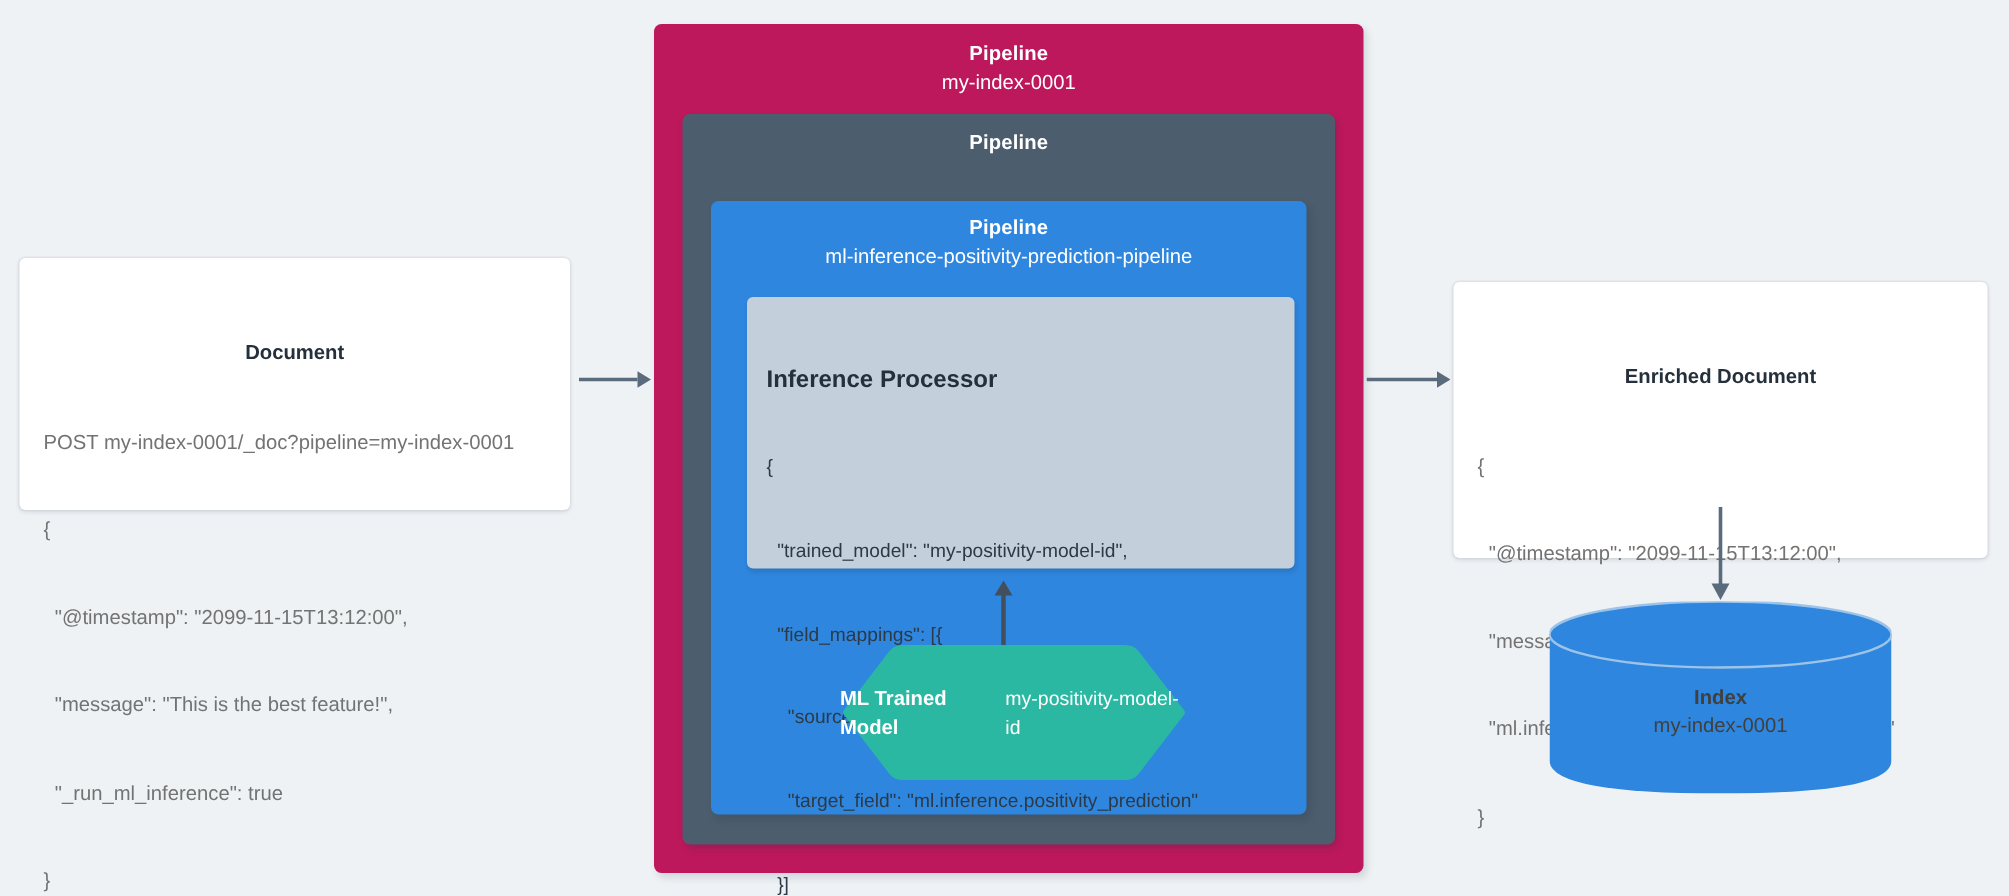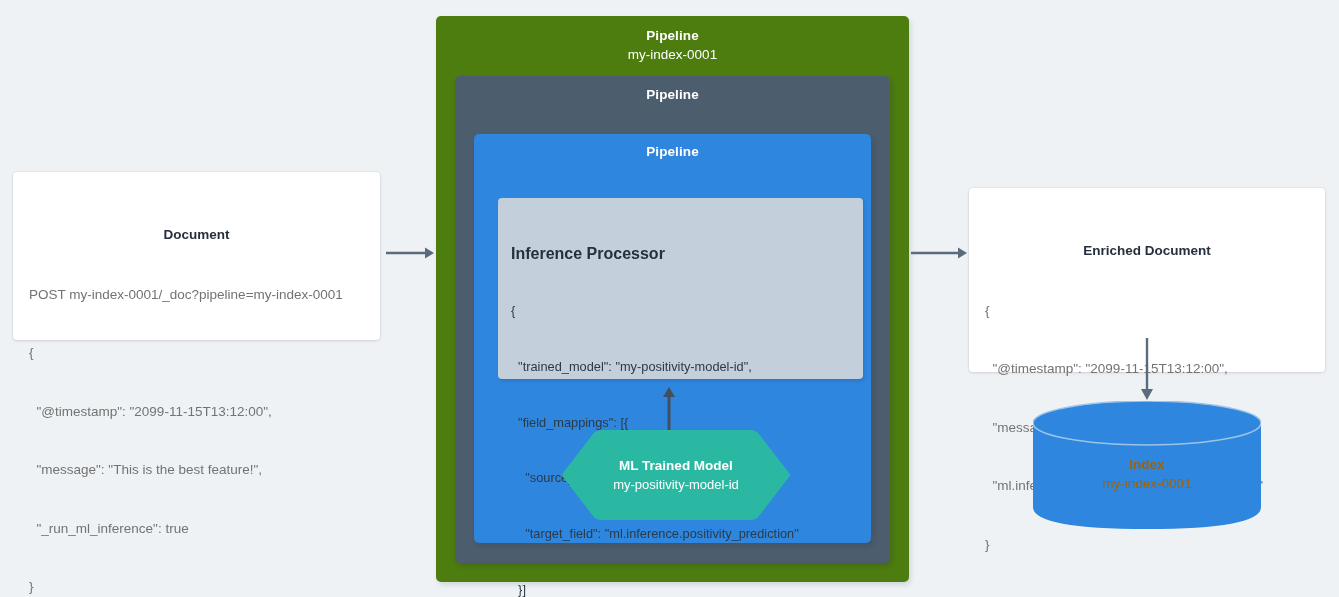--- a/index.html
+++ b/index.html
@@ -54,21 +54,21 @@
     line-height: 18px;
     letter-spacing: 0.1px;
   }
   .pipe .pname {
     font-size: 13.5px;
     line-height: 19px;
   }
 
   #pipe-outer {
     left: 436px; top: 16px; width: 473px; height: 566px;
-    background: #4d7c0f;
+    background: #be185d;
     box-shadow: 2px 3px 5px rgba(40,55,70,0.14);
   }
   #pipe-outer > .phead { padding-top: 11px; }
 
   #pipe-mid {
     left: 19px; top: 60px; width: 435px; height: 487px;
     background: #4c5d6e;
     box-shadow: 2px 3px 5px rgba(30,40,52,0.18);
   }
   #pipe-mid > .phead { padding-top: 10px; }
@@ -105,41 +105,41 @@
   #hexagon {
     position: absolute;
     left: 560px; top: 429px;
     width: 232px; height: 92px;
     z-index: 5;
   }
   #hexagon svg { display: block; width: 232px; height: 92px; }
   #hex-label {
     position: absolute;
     left: 0; top: 0; width: 232px; height: 92px;
-    display: flex; flex-direction: column;
+    display: flex; flex-direction: row;
     align-items: center; justify-content: center;
     color: #ffffff; text-align: left;
     pointer-events: none;
   }
   #hex-label .ht { font-weight: bold; font-size: 13.5px; line-height: 19px; }
   #hex-label .hn { font-size: 13px; line-height: 19px; }
 
   
   #cylinder {
     position: absolute;
     left: 1033px; top: 401px;
     width: 228px; height: 128px;
   }
   #cylinder svg { display: block; width: 228px; height: 128px; }
   #cyl-label {
     position: absolute;
     left: 0; top: 0; width: 228px; height: 128px;
     display: flex; flex-direction: column;
     align-items: center; justify-content: center;
-    color: #a16207; text-align: center;
+    color: #404040; text-align: center;
     pointer-events: none;
     padding-top: 18px;
   }
   #cyl-label .ct { font-weight: bold; font-size: 13.5px; line-height: 19px; }
   #cyl-label .cn { font-size: 13.5px; line-height: 19px; }
 
   
   .arrow { position: absolute; }
   #arrow-doc-to-pipe  { left: 386px;  top: 245px;  width: 48px; height: 16px; }
   #arrow-pipe-to-doc  { left: 911px;  top: 245px;  width: 56px; height: 16px; }
@@ -176,20 +176,21 @@
     </div>
 
     <div class="pipe" id="pipe-mid">
       <div class="phead">
         <div class="ptitle">Pipeline</div>
       </div>
 
       <div class="pipe" id="pipe-inner">
         <div class="phead">
           <div class="ptitle">Pipeline</div>
+          <div class="pname">ml-inference-positivity-prediction-pipeline</div>
         </div>
 
         <div id="processor">
           <div class="title">Inference Processor</div>
           <div class="line">{</div>
           <div class="line">  "trained_model": "my-positivity-model-id",</div>
           <div class="line">  "field_mappings": [{</div>
           <div class="line">    "source_field": "message",</div>
           <div class="line">    "target_field": "ml.inference.positivity_prediction"</div>
           <div class="line">  }]</div>

